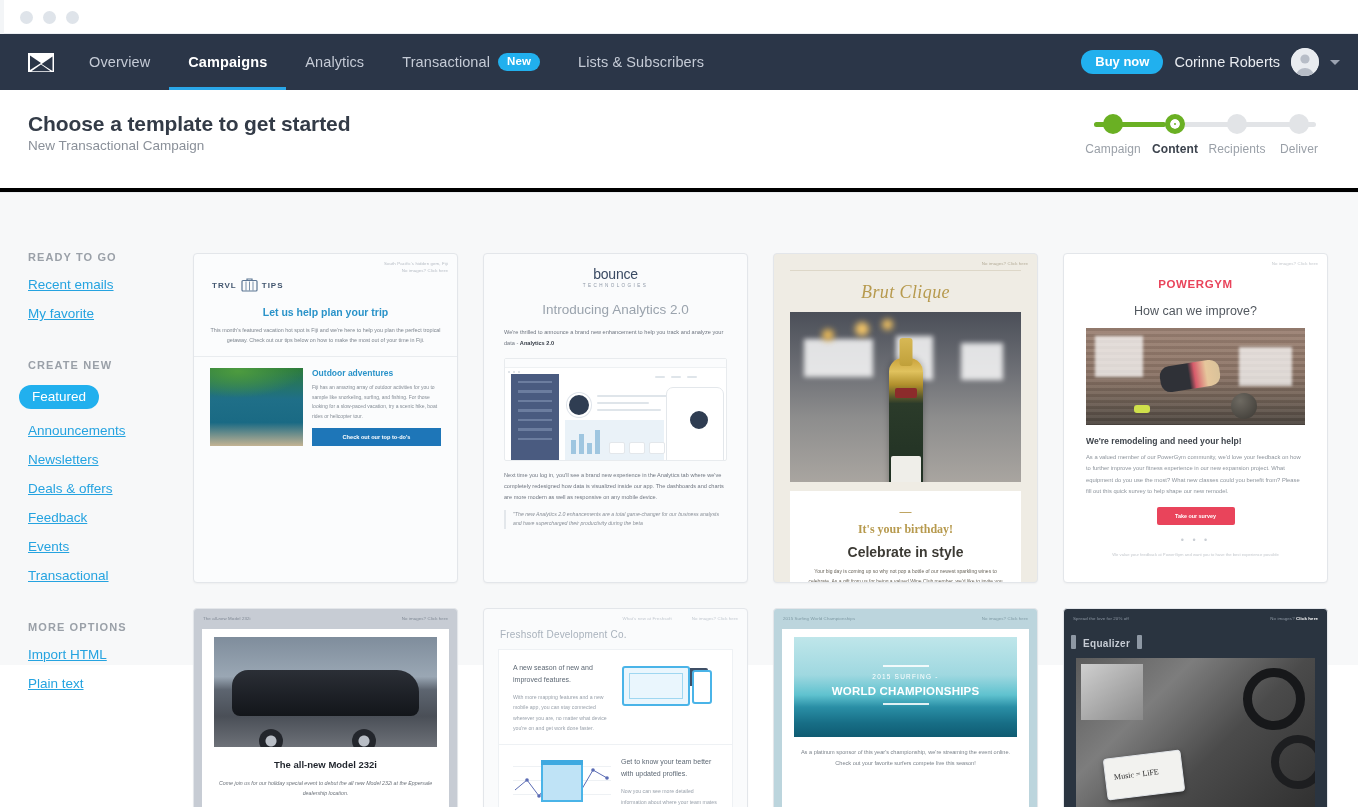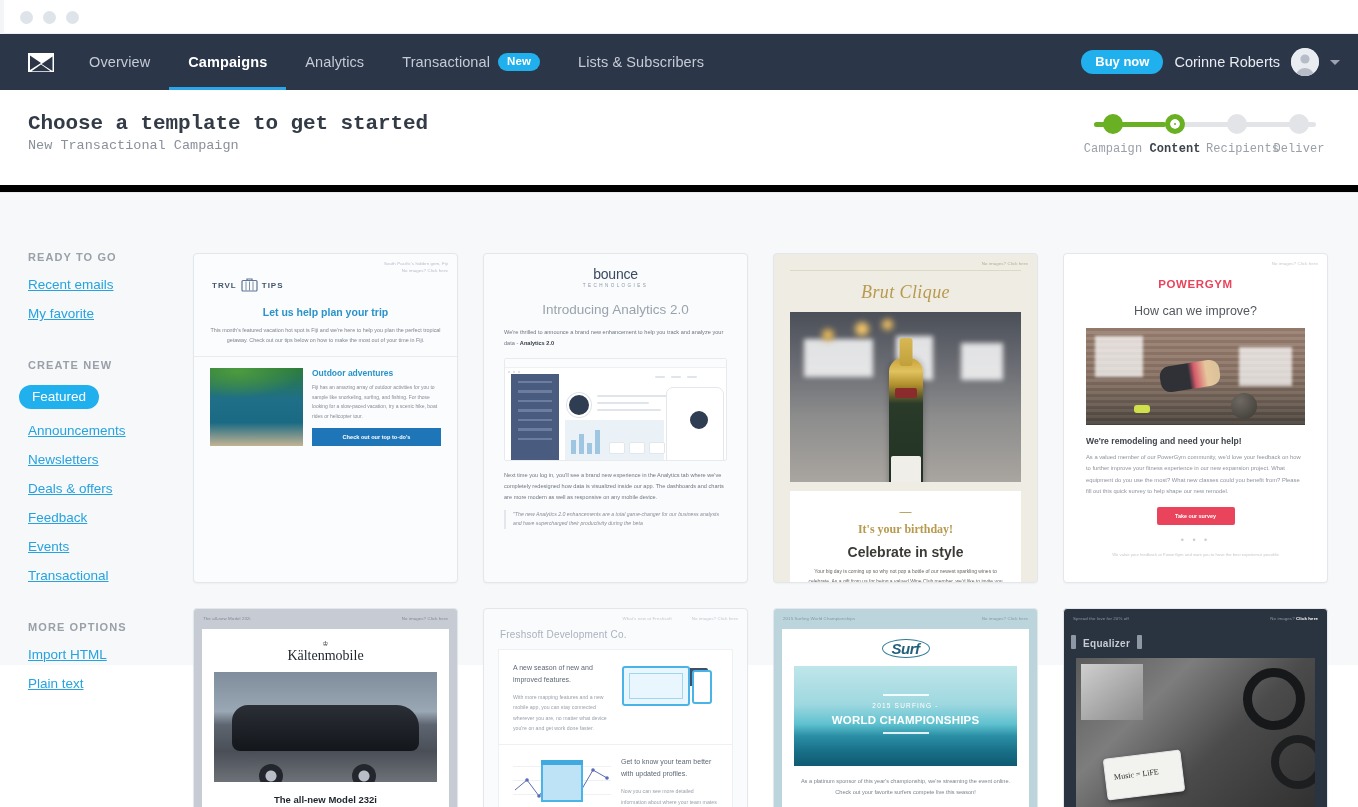--- a/index.html
+++ b/index.html
@@ -55,21 +55,21 @@
   }
   .avatar svg { display:block; }
   .caret-down {
     width:0; height:0; border-left:5px solid transparent; border-right:5px solid transparent;
     border-top:5px solid #9ba3b1; cursor:pointer;
   }
 
   
   .pagehead {
     position:absolute; top:90px; left:0; width:1358px; height:102px;
-    background:#ffffff; border-bottom:7px solid #000000;font-family:Liberation Mono, monospace;
+    background:#ffffff; border-bottom:4px solid #000000;
   }
   .pagehead h1 {
     position:absolute; left:28px; top:22px; font-size:21px; color:#333b47;
     font-weight:bold; letter-spacing:-.1px;
   }
   .pagehead .sub {
     position:absolute; left:28px; top:48px; font-size:13.5px; color:#8a9099;
   }
   
   .steps { position:absolute; right:28px; top:24px; width:250px; height:56px; }
@@ -568,24 +568,20 @@
         </div>
       </div>
 
       <div class="card c5">
         <div class="inner">
           <div class="preheader">
             <span>The all-new Model 232i</span>
             <span class="r">No images? Click here</span>
           </div>
           <div class="sheet">
-            <div class="logo">
-              <div class="crown">♔</div>
-              <div class="n">Kältenmobile</div>
-            </div>
             <div class="photo">
               <div class="car"></div>
               <div class="wheel" style="left:20%;"></div>
               <div class="wheel" style="left:62%;"></div>
             </div>
             <h3>The all-new Model 232i</h3>
             <p>Come join us for our holiday special event to debut the all new Model 232i at the Eppersale dealership location.</p>
           </div>
         </div>
       </div>
@@ -641,23 +637,20 @@
         </div>
       </div>
 
       <div class="card c7">
         <div class="inner">
           <div class="preheader">
             <span>2015 Surfing World Championships</span>
             <span class="r">No images? Click here</span>
           </div>
           <div class="sheet">
-            <div class="logo">
-              <span class="ring">Surf</span>
-            </div>
             <div class="photo">
               <div class="ln" style="top:28px;"></div>
               <div class="t1">2015 SURFING -</div>
               <div class="t2">WORLD CHAMPIONSHIPS</div>
               <div class="ln" style="top:66px;"></div>
             </div>
             <p>As a platinum sponsor of this year's championship, we're streaming the event online. Check out your favorite surfers compete live this season!</p>
 
           </div>
         </div>

